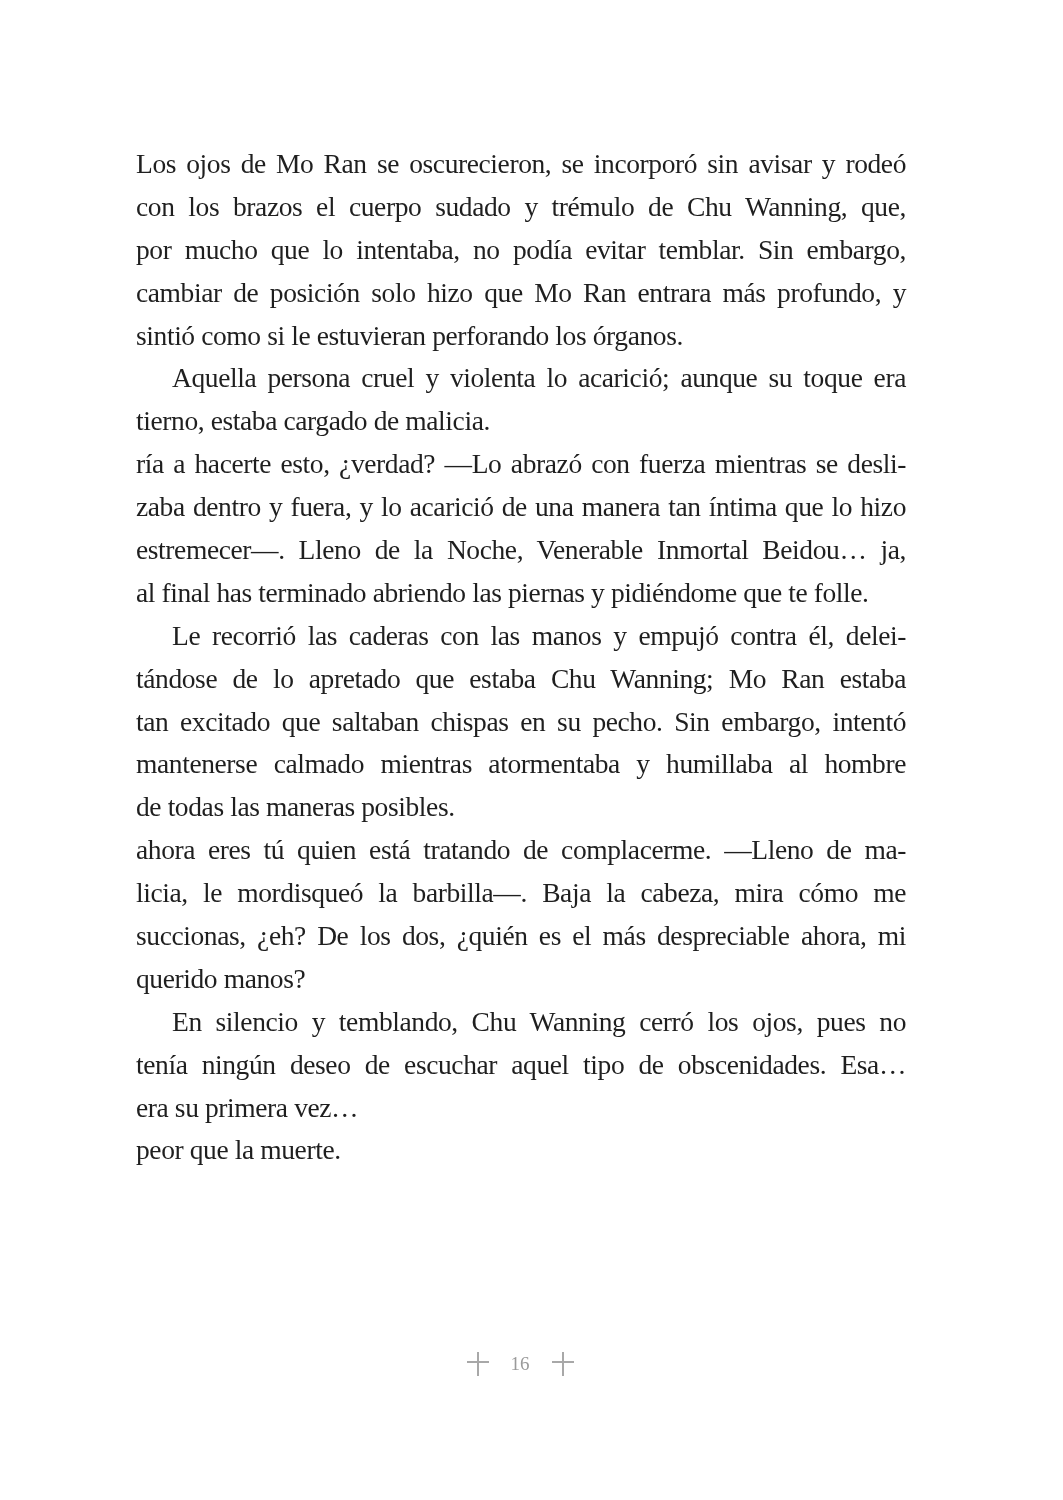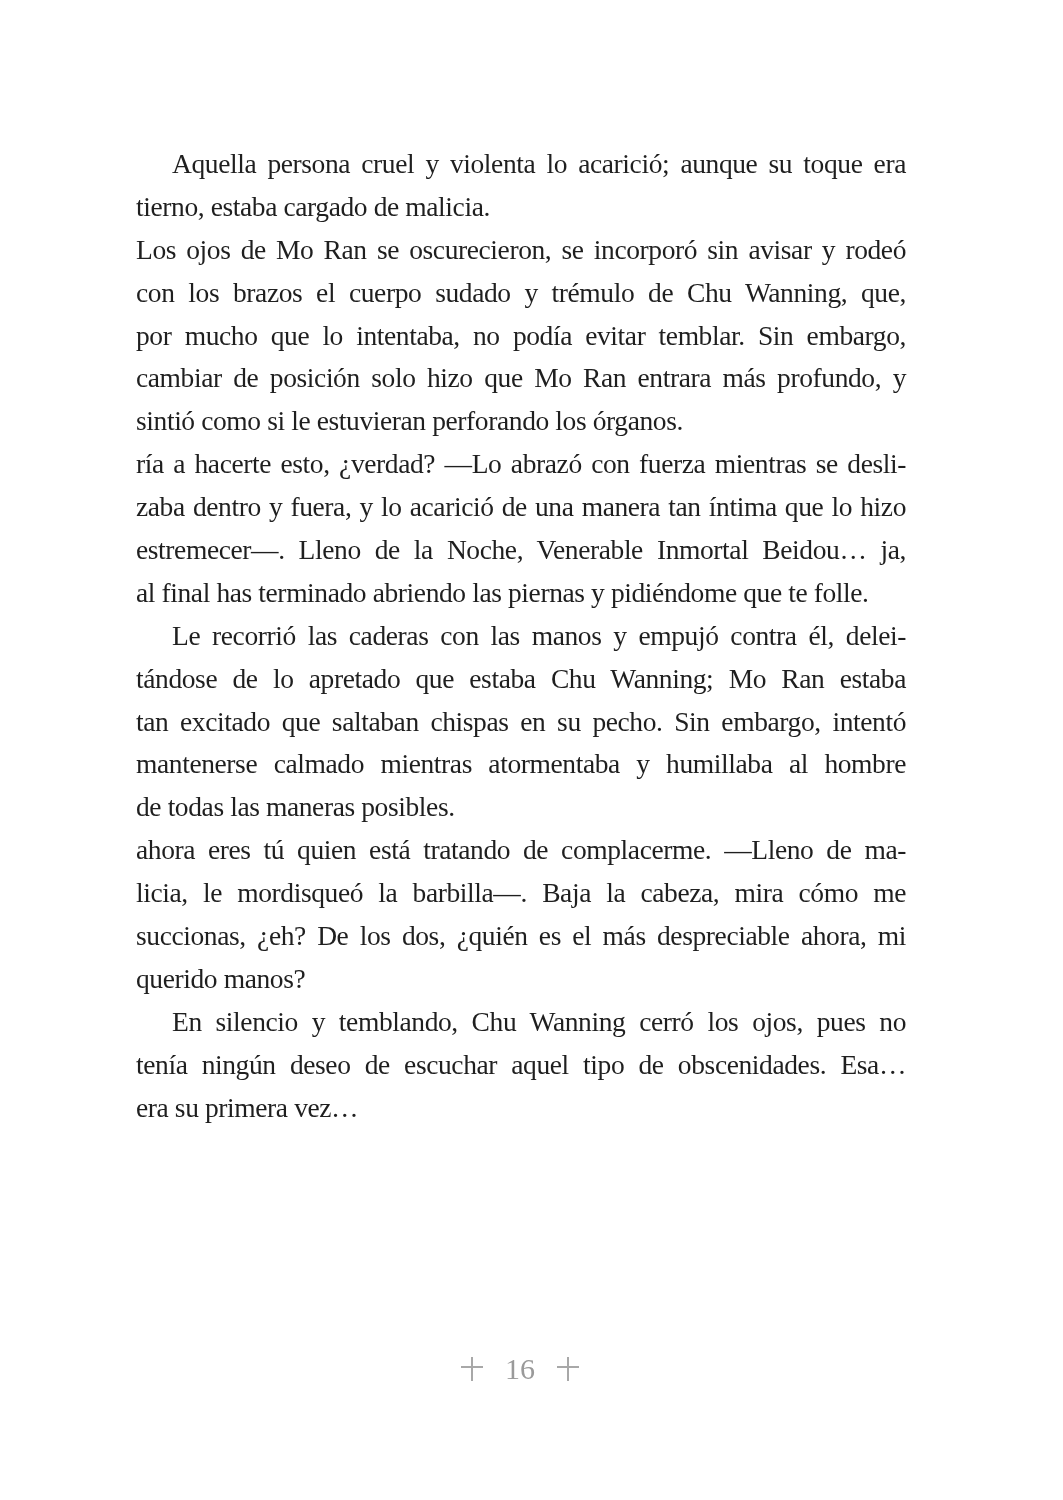--- a/index.html
+++ b/index.html
@@ -41,21 +41,21 @@
     .folio {
       position: absolute;
       top: 1352px;
       left: 0;
       width: 1040px;
       display: flex;
       justify-content: center;
       align-items: center;
       gap: 22px;
       font-family: "Liberation Serif", "DejaVu Serif", serif;
-      font-size: 30px;
+      font-size: 19px;
       color: #9a9a9a;
     }
     .cross {
       position: relative;
       width: 22px;
       height: 24px;
       display: inline-block;
     }
     .cross::before {
       content: "";
@@ -74,29 +74,29 @@
       left: 10px;
       width: 2px;
       background: #a8a8a8;
     }
   </style>
 </head>
 <body>
 
 <div class="page" id="page-body">
     <div>
-      <span class="line indent">Aquella persona cruel y violenta lo acarició; aunque su toque era</span>
-      <span class="line last">tierno, estaba cargado de malicia.</span>
-    </div>
-    <div>
       <span class="line">Los ojos de Mo Ran se oscurecieron, se incorporó sin avisar y rodeó</span>
       <span class="line">con los brazos el cuerpo sudado y trémulo de Chu Wanning, que,</span>
       <span class="line">por mucho que lo intentaba, no podía evitar temblar. Sin embargo,</span>
       <span class="line">cambiar de posición solo hizo que Mo Ran entrara más profundo, y</span>
       <span class="line last">sintió como si le estuvieran perforando los órganos.</span>
+    </div>
+    <div>
+      <span class="line indent">Aquella persona cruel y violenta lo acarició; aunque su toque era</span>
+      <span class="line last">tierno, estaba cargado de malicia.</span>
     </div>
     <div>
       <span class="line">ría a hacerte esto, ¿verdad? —Lo abrazó con fuerza mientras se desli-</span>
       <span class="line">zaba dentro y fuera, y lo acarició de una manera tan íntima que lo hizo</span>
       <span class="line">estremecer—. Lleno de la Noche, Venerable Inmortal Beidou… ja,</span>
       <span class="line last">al final has terminado abriendo las piernas y pidiéndome que te folle.</span>
     </div>
     <div>
       <span class="line indent">Le recorrió las caderas con las manos y empujó contra él, delei-</span>
       <span class="line">tándose de lo apretado que estaba Chu Wanning; Mo Ran estaba</span>
@@ -109,20 +109,21 @@
       <span class="line">licia, le mordisqueó la barbilla—. Baja la cabeza, mira cómo me</span>
       <span class="line">succionas, ¿eh? De los dos, ¿quién es el más despreciable ahora, mi</span>
       <span class="line last">querido manos?</span>
     </div>
     <div>
       <span class="line indent">En silencio y temblando, Chu Wanning cerró los ojos, pues no</span>
       <span class="line">tenía ningún deseo de escuchar aquel tipo de obscenidades. Esa…</span>
       <span class="line last">era su primera vez…</span>
     </div>
     <div>
+      <span class="line last">peor que la muerte.</span>
     </div>
   </div>
 
 <div class="folio">
   <span class="cross"></span>
   <span>16</span>
   <span class="cross"></span>
 </div>
 
 </body></html>

